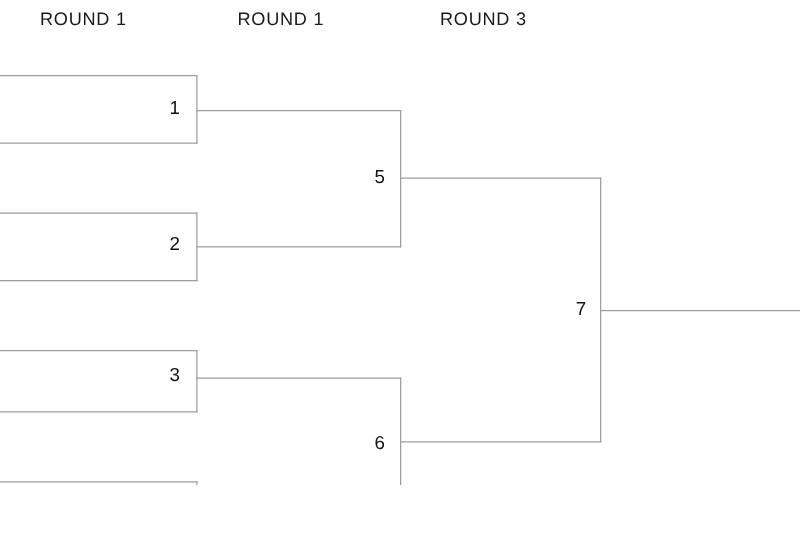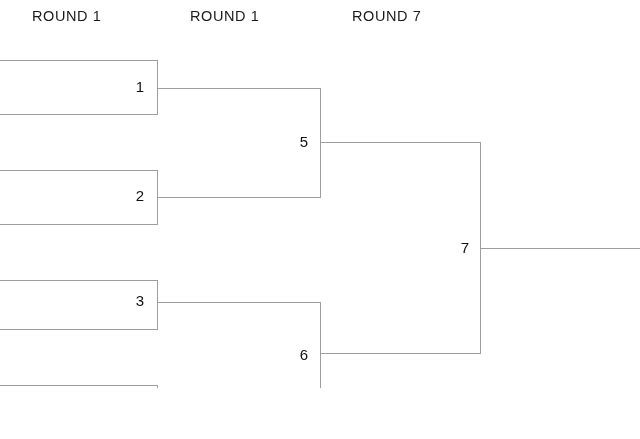--- a/index.html
+++ b/index.html
@@ -53,21 +53,21 @@
     text-align: right;
   }
 </style>
 </head>
 <body>
 
 <div id="bracket-root">
 
   <div class="round-header" id="round-header-1">ROUND 1</div>
   <div class="round-header" id="round-header-2">ROUND 1</div>
-  <div class="round-header" id="round-header-3">ROUND 7</div>
+  <div class="round-header" id="round-header-3">ROUND 3</div>
 
   <div class="hline" style="left:0px; top:60px; width:158px;"></div>
   <div class="hline" style="left:0px; top:114px; width:158px;"></div>
   <div class="vline" style="left:157px; top:60px; height:55px;"></div>
   <div class="seed-label" style="left:112px; top:79px; width:32px;">1</div>
 
   <div class="hline" style="left:0px; top:170px; width:158px;"></div>
   <div class="hline" style="left:0px; top:224px; width:158px;"></div>
   <div class="vline" style="left:157px; top:170px; height:55px;"></div>
   <div class="seed-label" style="left:112px; top:188px; width:32px;">2</div>

